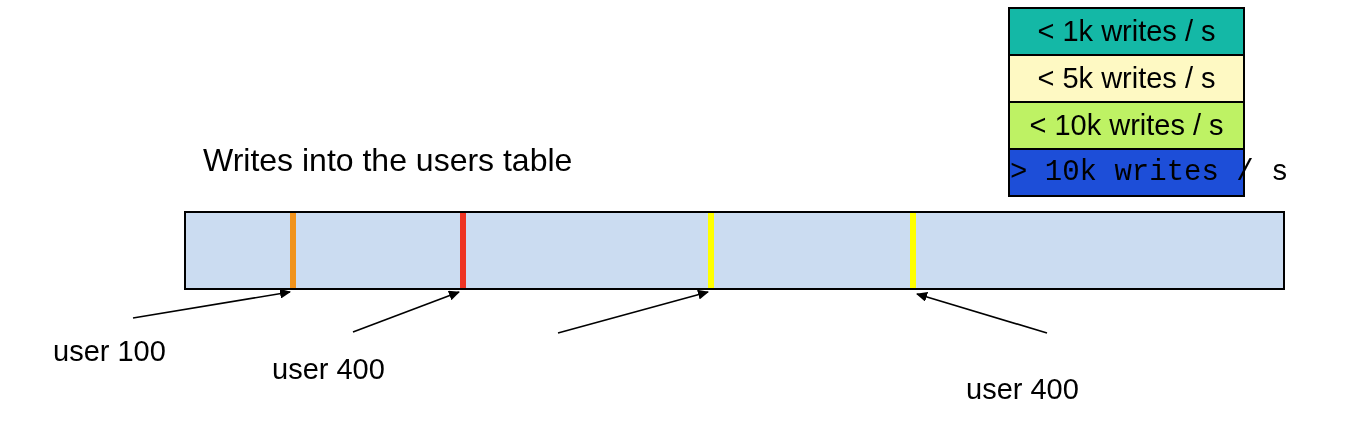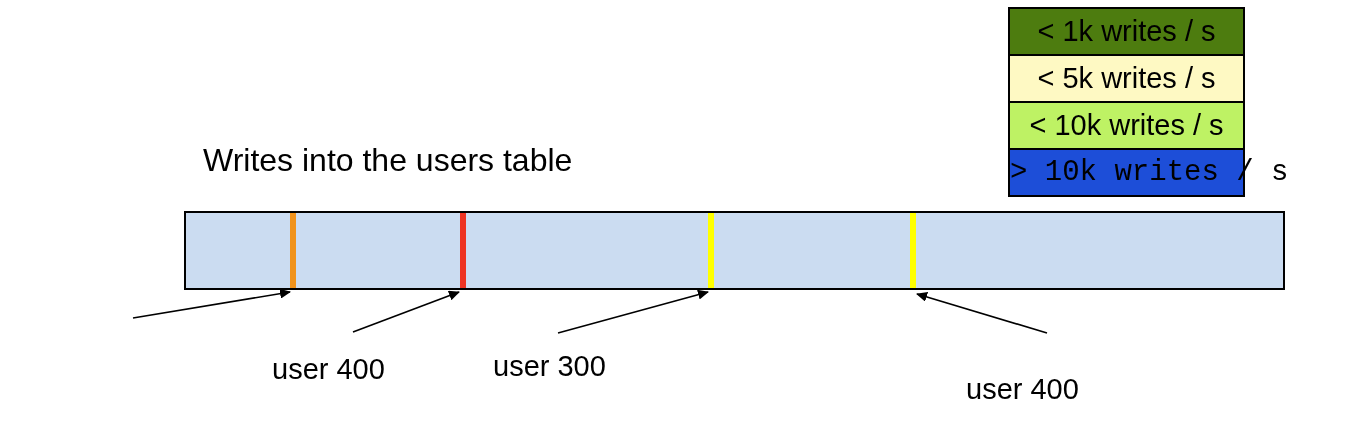--- a/index.html
+++ b/index.html
@@ -88,26 +88,26 @@
       <marker id="arrowhead" markerWidth="12" markerHeight="10" refX="10" refY="5" orient="auto" markerUnits="userSpaceOnUse">
         <path d="M0,0 L11,5 L0,10 z" fill="#000000"></path>
       </marker>
     </defs>
     <line x1="133" y1="318" x2="290" y2="292" stroke="#000000" stroke-width="1.6" marker-end="url(#arrowhead)"></line>
     <line x1="353" y1="332" x2="459" y2="292" stroke="#000000" stroke-width="1.6" marker-end="url(#arrowhead)"></line>
     <line x1="558" y1="333" x2="708" y2="292" stroke="#000000" stroke-width="1.6" marker-end="url(#arrowhead)"></line>
     <line x1="1047" y1="333" x2="917" y2="294" stroke="#000000" stroke-width="1.6" marker-end="url(#arrowhead)"></line>
   </svg>
 
+  <div class="ulabel" style="left:53px;top:334px">user 100</div>
   <div class="ulabel" style="left:272px;top:352px">user 400</div>
-  <div class="ulabel" style="left:493px;top:349px">user 300</div>
   <div class="ulabel" style="left:966px;top:372px">user 400</div>
 
   <div class="legend">
-    <div class="legend-row" style="background-color: #4d7c0f;">
+    <div class="legend-row" style="background-color: #14b8a6;">
       <span>&lt; 1k writes / s</span>
     </div>
     <div class="legend-row" style="background-color: #fef9c3;">
       <span>&lt; 5k writes / s</span>
     </div>
     <div class="legend-row" style="background-color: #bef264;">
       <span>&lt; 10k writes / s</span>
     </div>
     <div class="legend-row" style="background-color: #1d4ed8; font-family: Liberation Mono, monospace;">
       <span>&gt; 10k writes / s</span>

